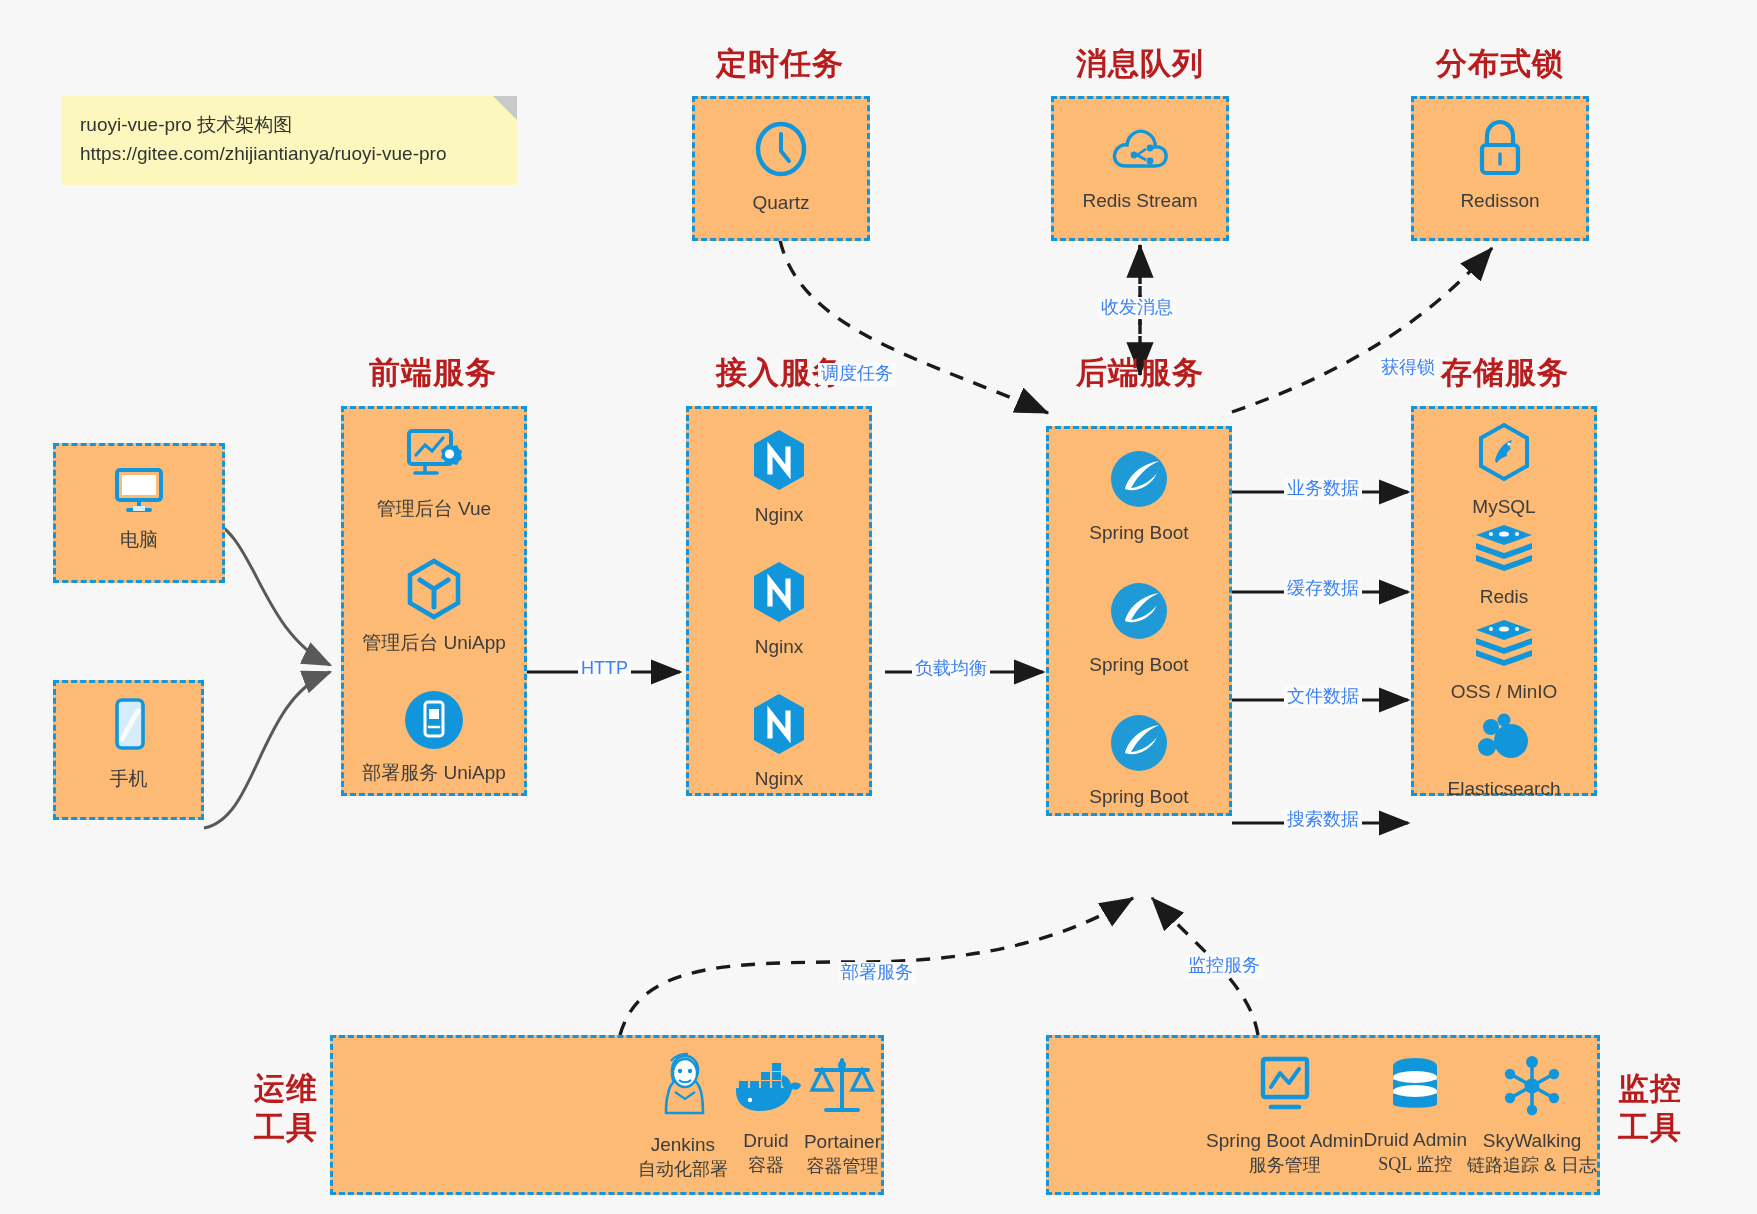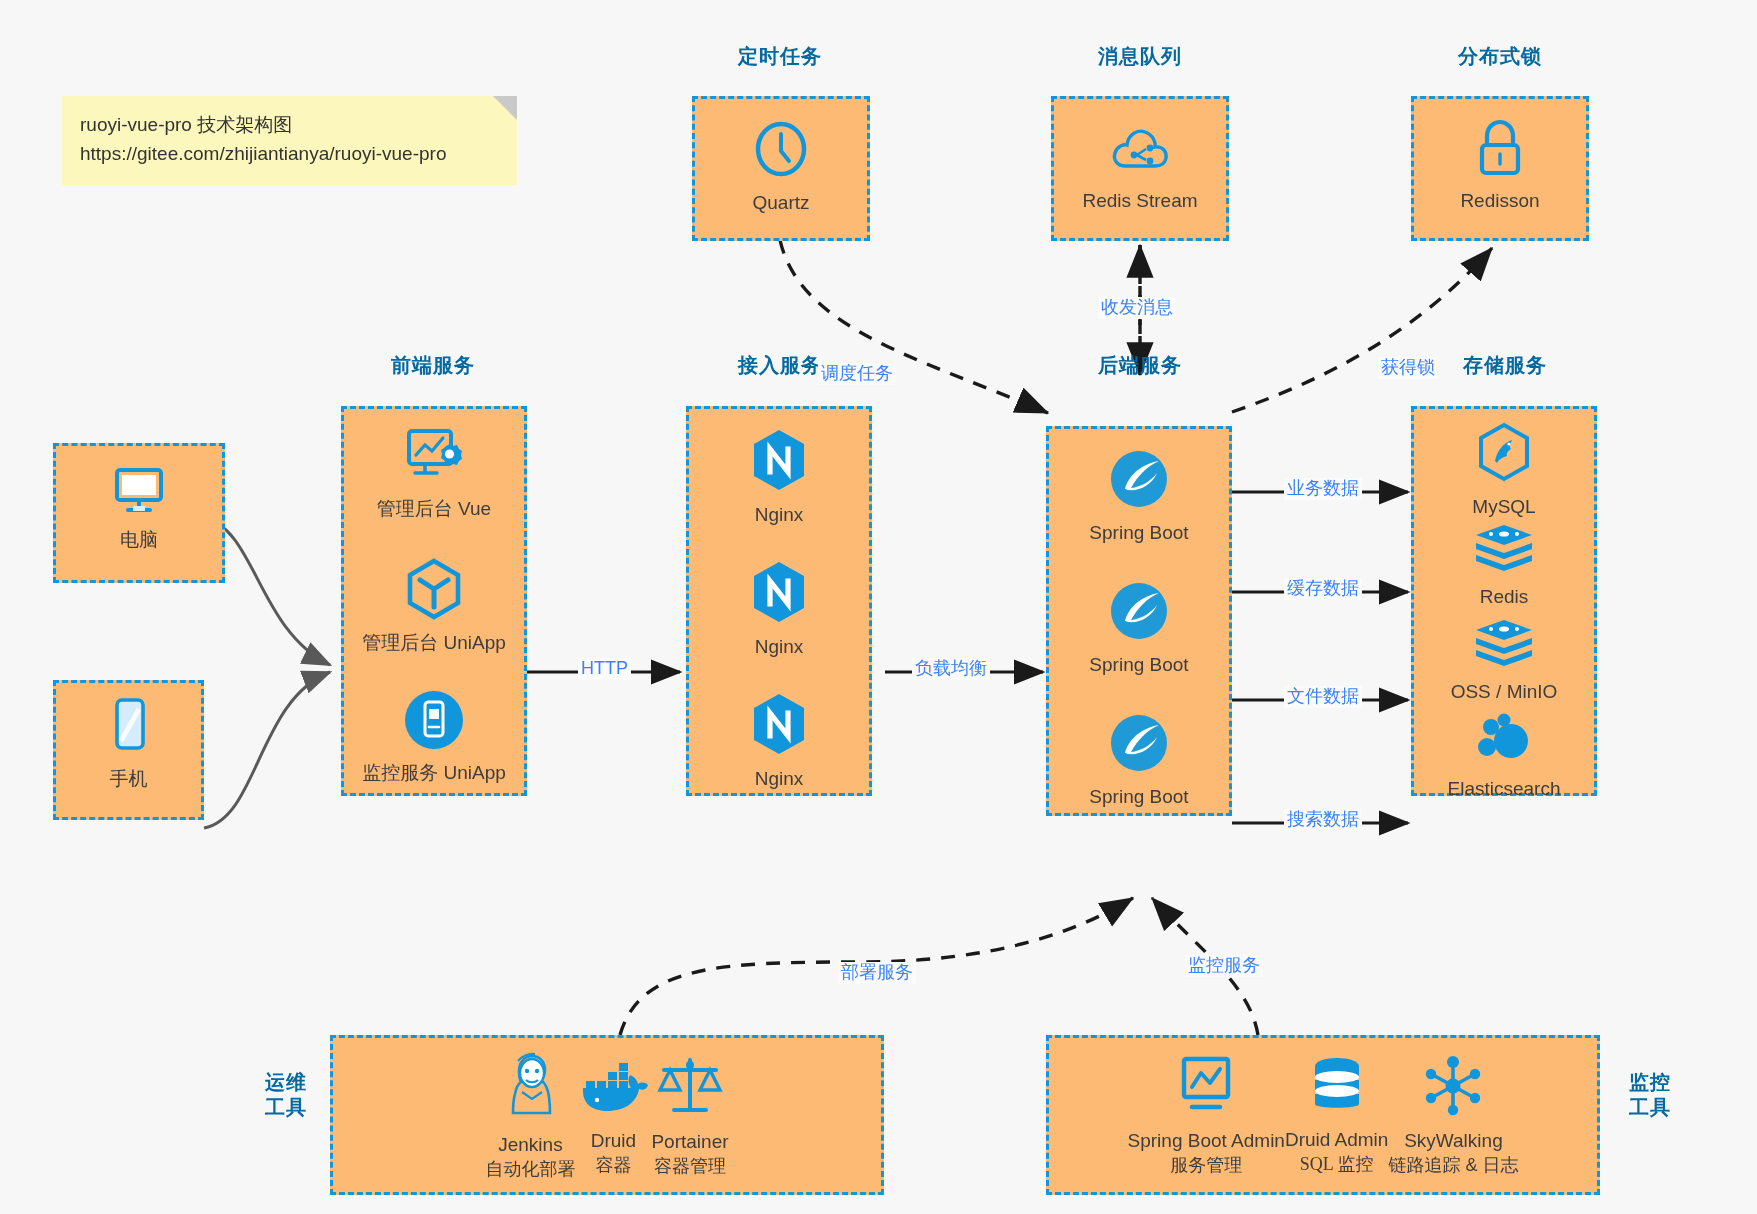--- a/index.html
+++ b/index.html
@@ -14,23 +14,23 @@
 
   
   .gbox{
     position:absolute;
     border:3px dashed #1296db;
     background:#fdba74;
     box-sizing:border-box;
   }
   .gtitle{
     position:absolute;
-    color:#0369a1;
+    color:#b91c1c;
     font-weight:bold;
-    font-size:20px;
+    font-size:31px;
     letter-spacing:1px;
     white-space:nowrap;
     text-align:center;
   }
   .gtitle.side{
     line-height:1.25;
     text-align:center;
   }
 
   
@@ -68,21 +68,21 @@
   }
   .note .fold{
     position:absolute;right:0;top:0;width:0;height:0;
     border-left:24px solid transparent;
     border-top:24px solid #c9c9c9;
   }
 
   
   .hrow{
     position:absolute;left:0;top:0;right:0;bottom:0;
-    display:flex;align-items:center;justify-content:center;
+    display:flex;align-items:center;justify-content:flex-end;
   }
   .hitem{display:flex;flex-direction:column;align-items:center;}
 </style>
 </head>
 <body>
 
 <div id="stage">
 
   <svg class="layer" viewBox="0 0 1757 1214">
     <defs>
@@ -223,21 +223,21 @@
 
     <div class="node" style="top:280px;">
       <span class="ico">
         <svg width="62" height="62" viewBox="0 0 62 62">
           <circle cx="31" cy="31" r="29" fill="#1296db"></circle>
           <rect x="22" y="13" width="18" height="34" rx="3.2" fill="none" stroke="#ffffff" stroke-width="3"></rect>
           <rect x="26" y="20" width="10" height="10" fill="#ffffff"></rect>
           <path d="M26,38 L36,38" stroke="#ffffff" stroke-width="2.6" stroke-linecap="round"></path>
         </svg>
       </span>
-      <span class="nlabel">监控服务 UniApp</span>
+      <span class="nlabel">部署服务 UniApp</span>
     </div>
   </div>
 
   <div class="gtitle" style="left:685px;top:352px;width:190px;">接入服务</div>
   <div class="gbox" style="left:686px;top:406px;width:186px;height:390px;">
     <div class="node" style="top:18px;">
       <span class="ico">
         <svg width="62" height="66" viewBox="0 0 62 66">
           <path d="M31,3 L56,17 L56,49 L31,63 L6,49 L6,17 Z" fill="#1296db"></path>
           <path d="M22,45 L22,22 L40,45 L40,22" fill="none" stroke="#ffffff" stroke-width="5.2" stroke-linecap="square" stroke-linejoin="miter"></path>

